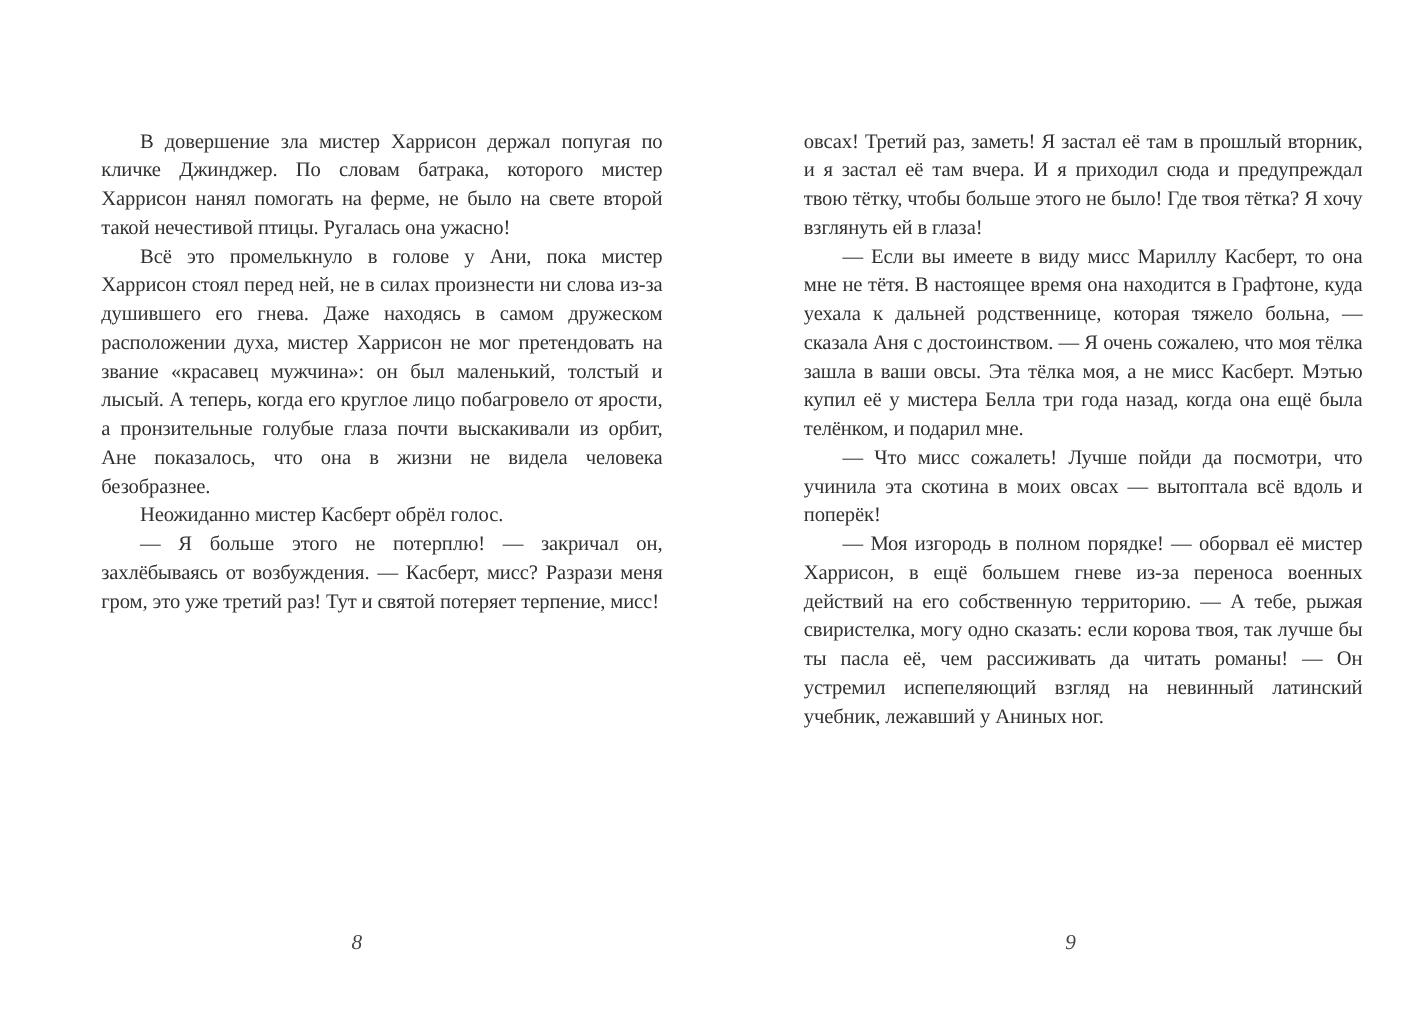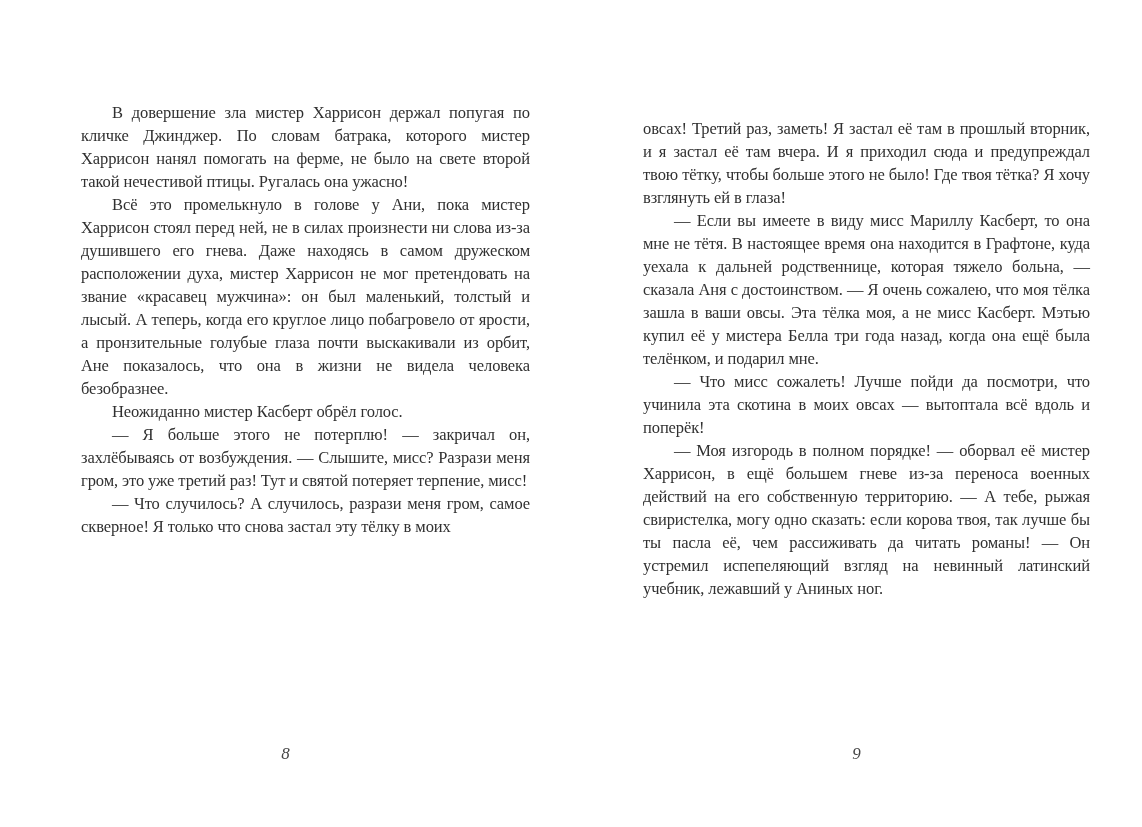--- a/index.html
+++ b/index.html
@@ -14,21 +14,21 @@
   .text-col {
     position: absolute;
     top: 101px;
     font-size: 16.5px;
     line-height: 23px;
     letter-spacing: -0.1px;
     text-align: justify;
     color: #303030;
   }
   .text-col--left  { left: 81px;  width: 449px; }
-  .text-col--right { left: 643px; width: 447px; margin-top: 16px; }
+  .text-col--right { left: 643px; width: 447px; }
   .book-par { margin: 0; text-indent: 31px; }
   .book-par.no-indent { text-indent: 0; }
   .page-num {
     position: absolute;
     top: 744px;
     width: 571px;
     text-align: center;
     font-size: 17px;
     font-style: italic;
     color: #474747;
@@ -38,22 +38,21 @@
 </style>
 </head>
 <body>
 
 <div class="spread">
 
   <div class="text-col text-col--left">
       <p class="book-par">В довершение зла мистер Харрисон держал попугая по кличке Джинджер. По словам батрака, которого мистер Харрисон нанял помогать на ферме, не было на свете второй такой нечестивой птицы. Ругалась она ужасно!</p>
       <p class="book-par">Всё это промелькнуло в голове у Ани, пока мистер Харрисон стоял перед ней, не в силах произнести ни слова из-за душившего его гнева. Даже находясь в самом дружеском расположении духа, мистер Харрисон не мог претендовать на звание «красавец мужчина»: он был маленький, толстый и лысый. А теперь, когда его круглое лицо побагровело от ярости, а пронзительные голубые глаза почти выскакивали из орбит, Ане показалось, что она в жизни не видела человека безобразнее.</p>
       <p class="book-par">Неожиданно мистер Касберт обрёл голос.</p>
-      <p class="book-par">— Я больше этого не потерплю! — закричал он, захлёбываясь от возбуждения. — Слышите, мисс? Разрази меня гром, это уже третий раз! Тут и святой потеряет терпение, мисс!</p>
-      <p class="book-par">— Что случилось? А случилось, разрази меня гром, самое скверное! Я только что снова застал эту тёлку в моих</p>
+      <p class="book-par">— Я больше этого не потерплю! — закричал он, захлёбываясь от возбуждения. — Касберт, мисс? Разрази меня гром, это уже третий раз! Тут и святой потеряет терпение, мисс!</p>
     </div>
 
   <div class="text-col text-col--right">
       <p class="book-par no-indent">овсах! Третий раз, заметь! Я застал её там в прошлый вторник, и я застал её там вчера. И я приходил сюда и предупреждал твою тётку, чтобы больше этого не было! Где твоя тётка? Я хочу взглянуть ей в глаза!</p>
       <p class="book-par">— Если вы имеете в виду мисс Мариллу Касберт, то она мне не тётя. В настоящее время она находится в Графтоне, куда уехала к дальней родственнице, которая тяжело больна, — сказала Аня с достоинством. — Я очень сожалею, что моя тёлка зашла в ваши овсы. Эта тёлка моя, а не мисс Касберт. Мэтью купил её у мистера Белла три года назад, когда она ещё была телёнком, и подарил мне.</p>
       <p class="book-par">— Что мисс сожалеть! Лучше пойди да посмотри, что учинила эта скотина в моих овсах — вытоптала всё вдоль и поперёк!</p>
       <p class="book-par">— Моя изгородь в полном порядке! — оборвал её мистер Харрисон, в ещё большем гневе из-за переноса военных действий на его собственную территорию. — А тебе, рыжая свиристелка, могу одно сказать: если корова твоя, так лучше бы ты пасла её, чем рассиживать да читать романы! — Он устремил испепеляющий взгляд на невинный латинский учебник, лежавший у Аниных ног.</p>
     </div>
 
   <div class="page-num page-num--left">8</div>

